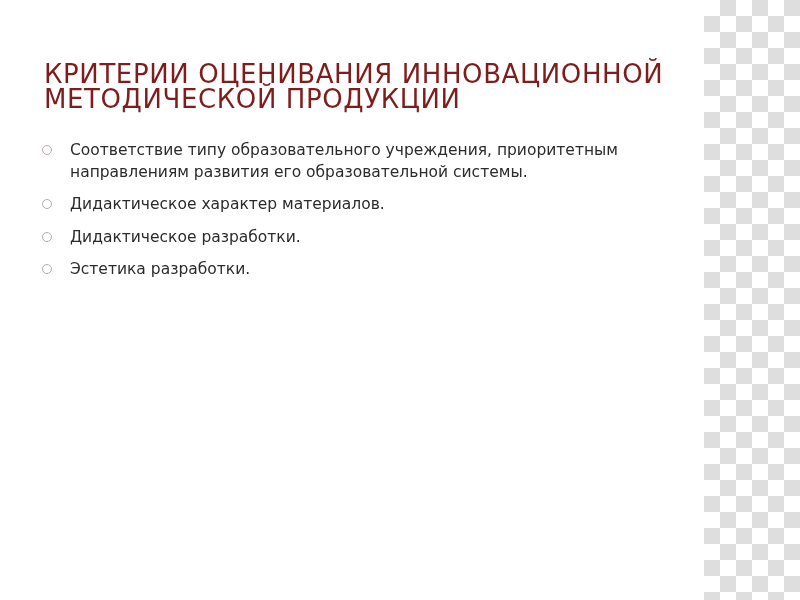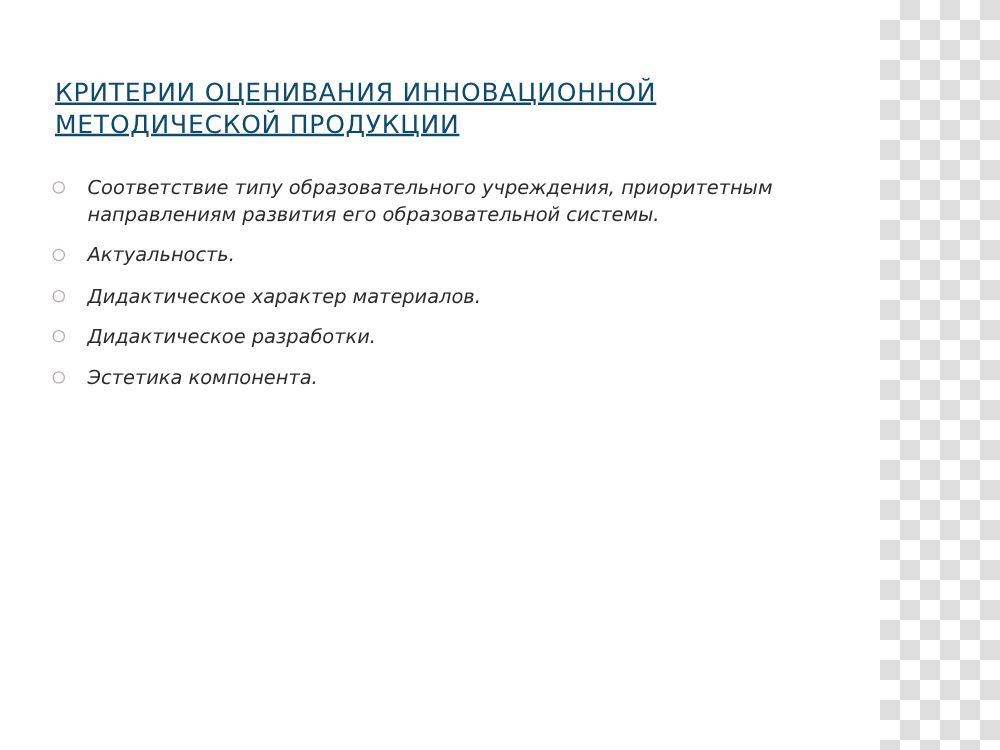--- a/index.html
+++ b/index.html
@@ -40,28 +40,27 @@
     top: 0;
     width: 704px;
     height: 600px;
   }
   .title {
     position: absolute;
     left: 44px;
     top: 62px;
     width: 620px;
     font-family: "DejaVu Sans", sans-serif;
-    font-size: 20px;
+    font-size: 26px;
     line-height: 25px;
     letter-spacing: 0.6px;
-    color: #0c4a6e;
+    color: #7f1d1d;
     text-transform: uppercase;
     font-weight: normal;
     margin: 0;
-    text-decoration: underline;
   }
   .bullets {
     position: absolute;
     left: 36px;
     top: 140px;
     width: 620px;
     list-style: none;
     margin: 0;
     padding: 0;
   }
@@ -79,51 +78,46 @@
     top: 5px;
     width: 10px;
     height: 10px;
     border: 1.5px solid #b9a9b3;
     border-radius: 50%;
     box-sizing: border-box;
     display: block;
   }
   .bullet-text {
     display: block;
-    font-style: italic;
   }
 </style>
 </head>
 <body>
 
 <div class="slide">
 
   <div class="right-band"></div>
 
   <div class="content">
 
     <h1 class="title">КРИТЕРИИ ОЦЕНИВАНИЯ ИННОВАЦИОННОЙ МЕТОДИЧЕСКОЙ ПРОДУКЦИИ</h1>
 
     <ul class="bullets">
       <li class="bullet">
         <span class="marker"></span>
         <span class="bullet-text">Соответствие типу образовательного учреждения, приоритетным направлениям развития его образовательной системы.</span>
       </li>
       <li class="bullet">
         <span class="marker"></span>
-        <span class="bullet-text">Актуальность.</span>
-      </li>
-      <li class="bullet">
-        <span class="marker"></span>
         <span class="bullet-text">Дидактическое характер материалов.</span>
       </li>
       <li class="bullet">
         <span class="marker"></span>
         <span class="bullet-text">Дидактическое разработки.</span>
       </li>
       <li class="bullet">
         <span class="marker"></span>
-        <span class="bullet-text">Эстетика компонента.</span>
+        <span class="bullet-text">Эстетика разработки.</span>
       </li>
     </ul>
 
   </div>
 </div>
 
 </body></html>

